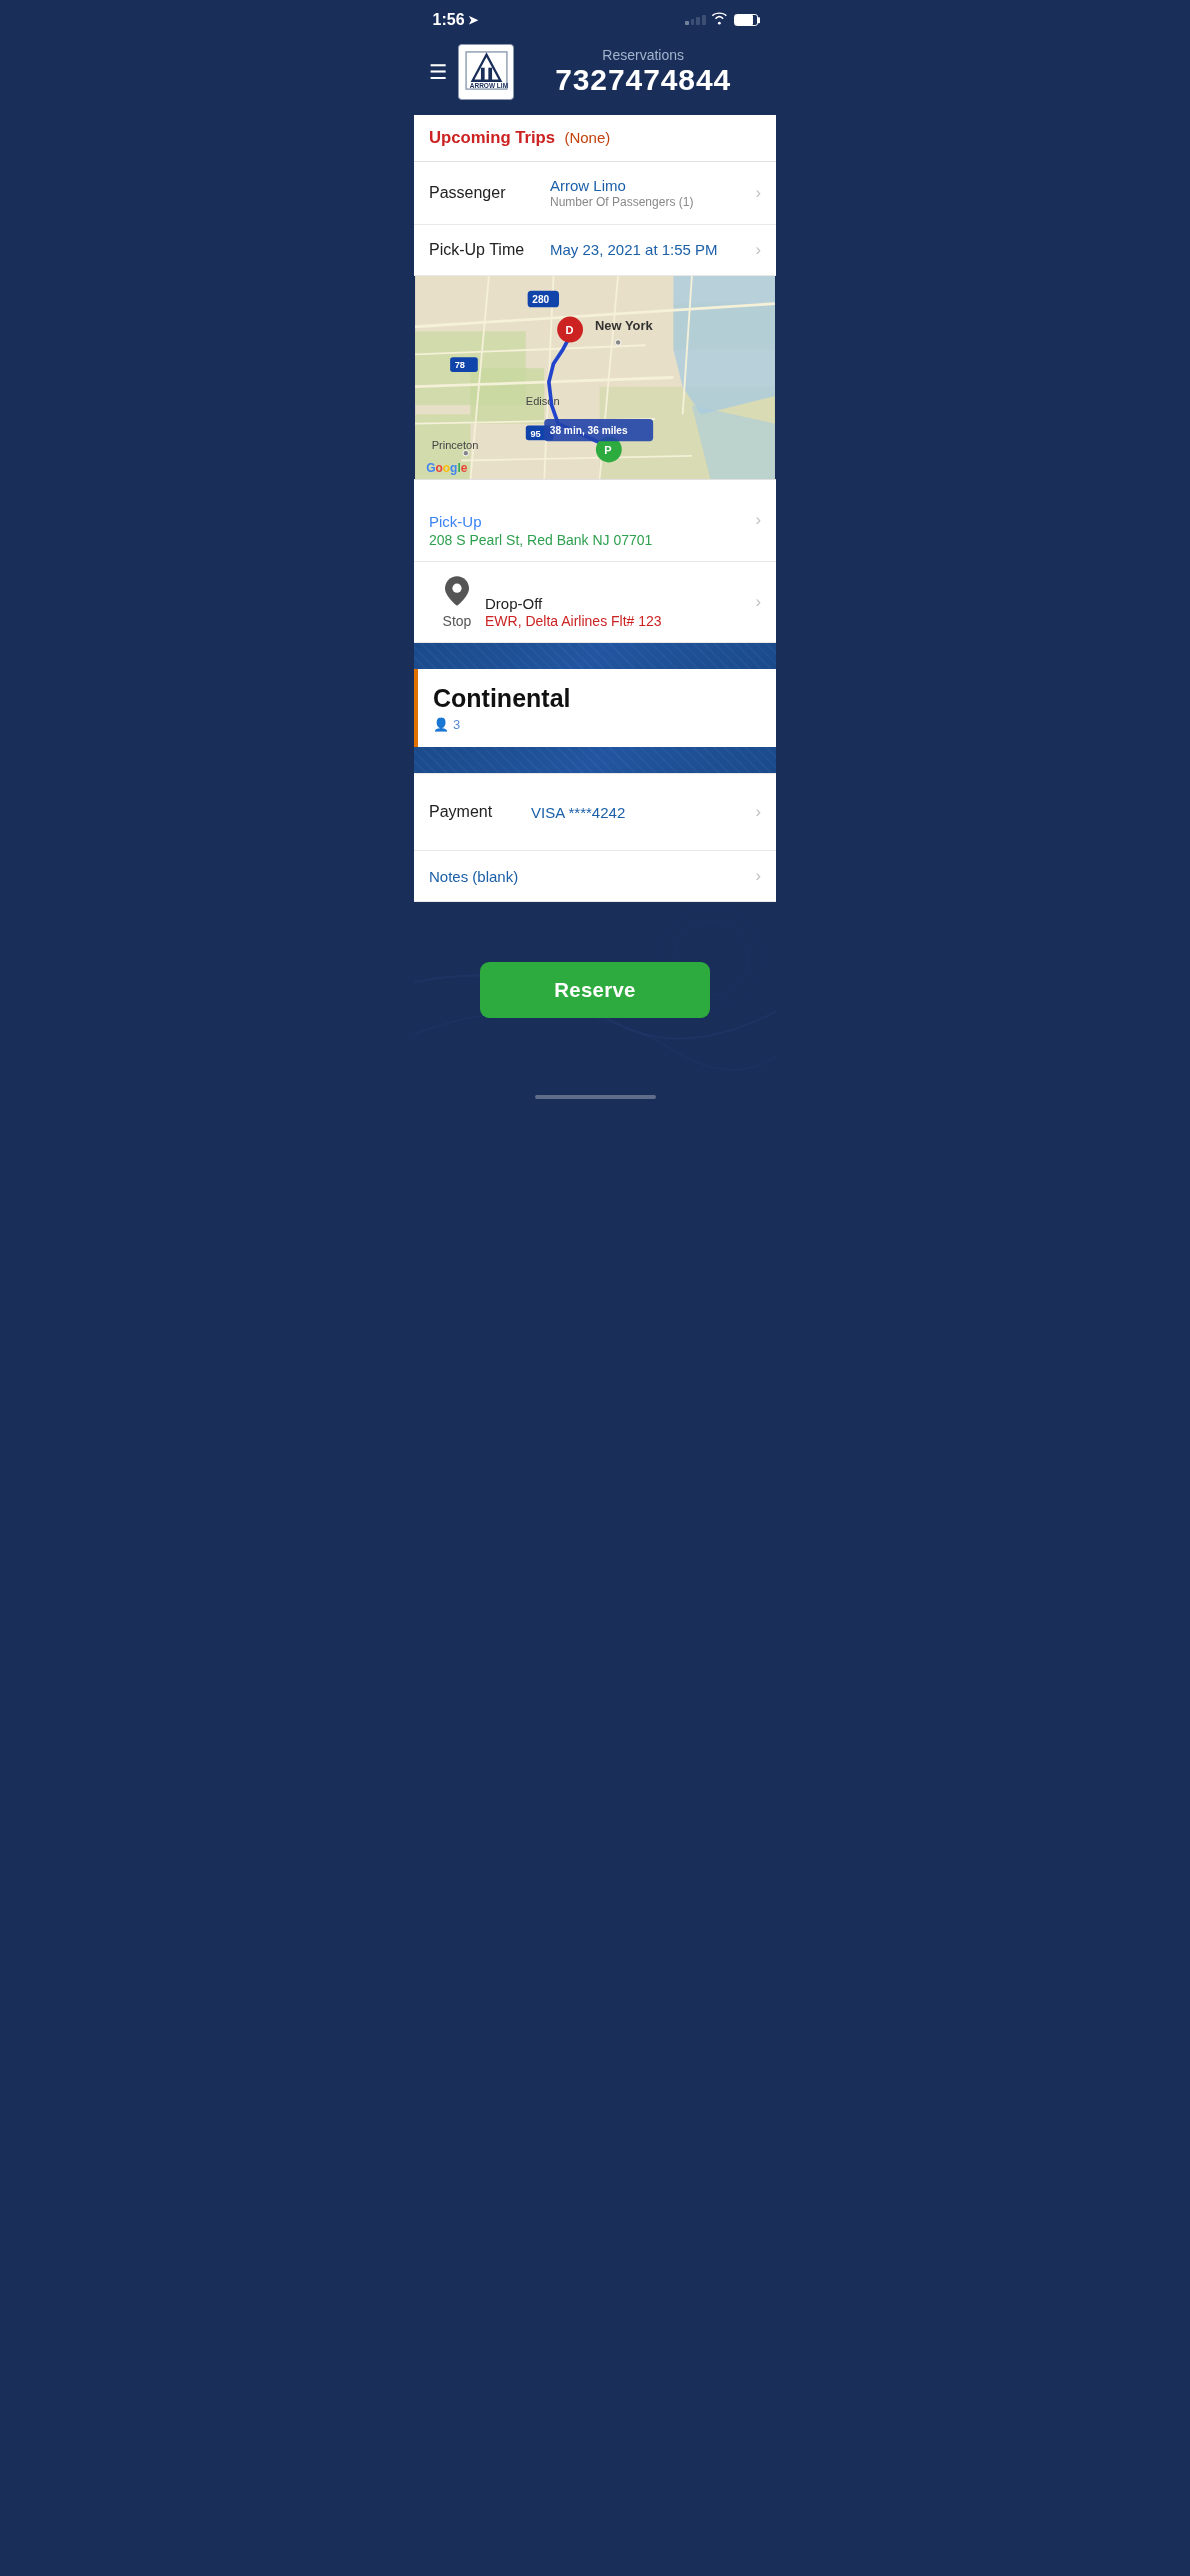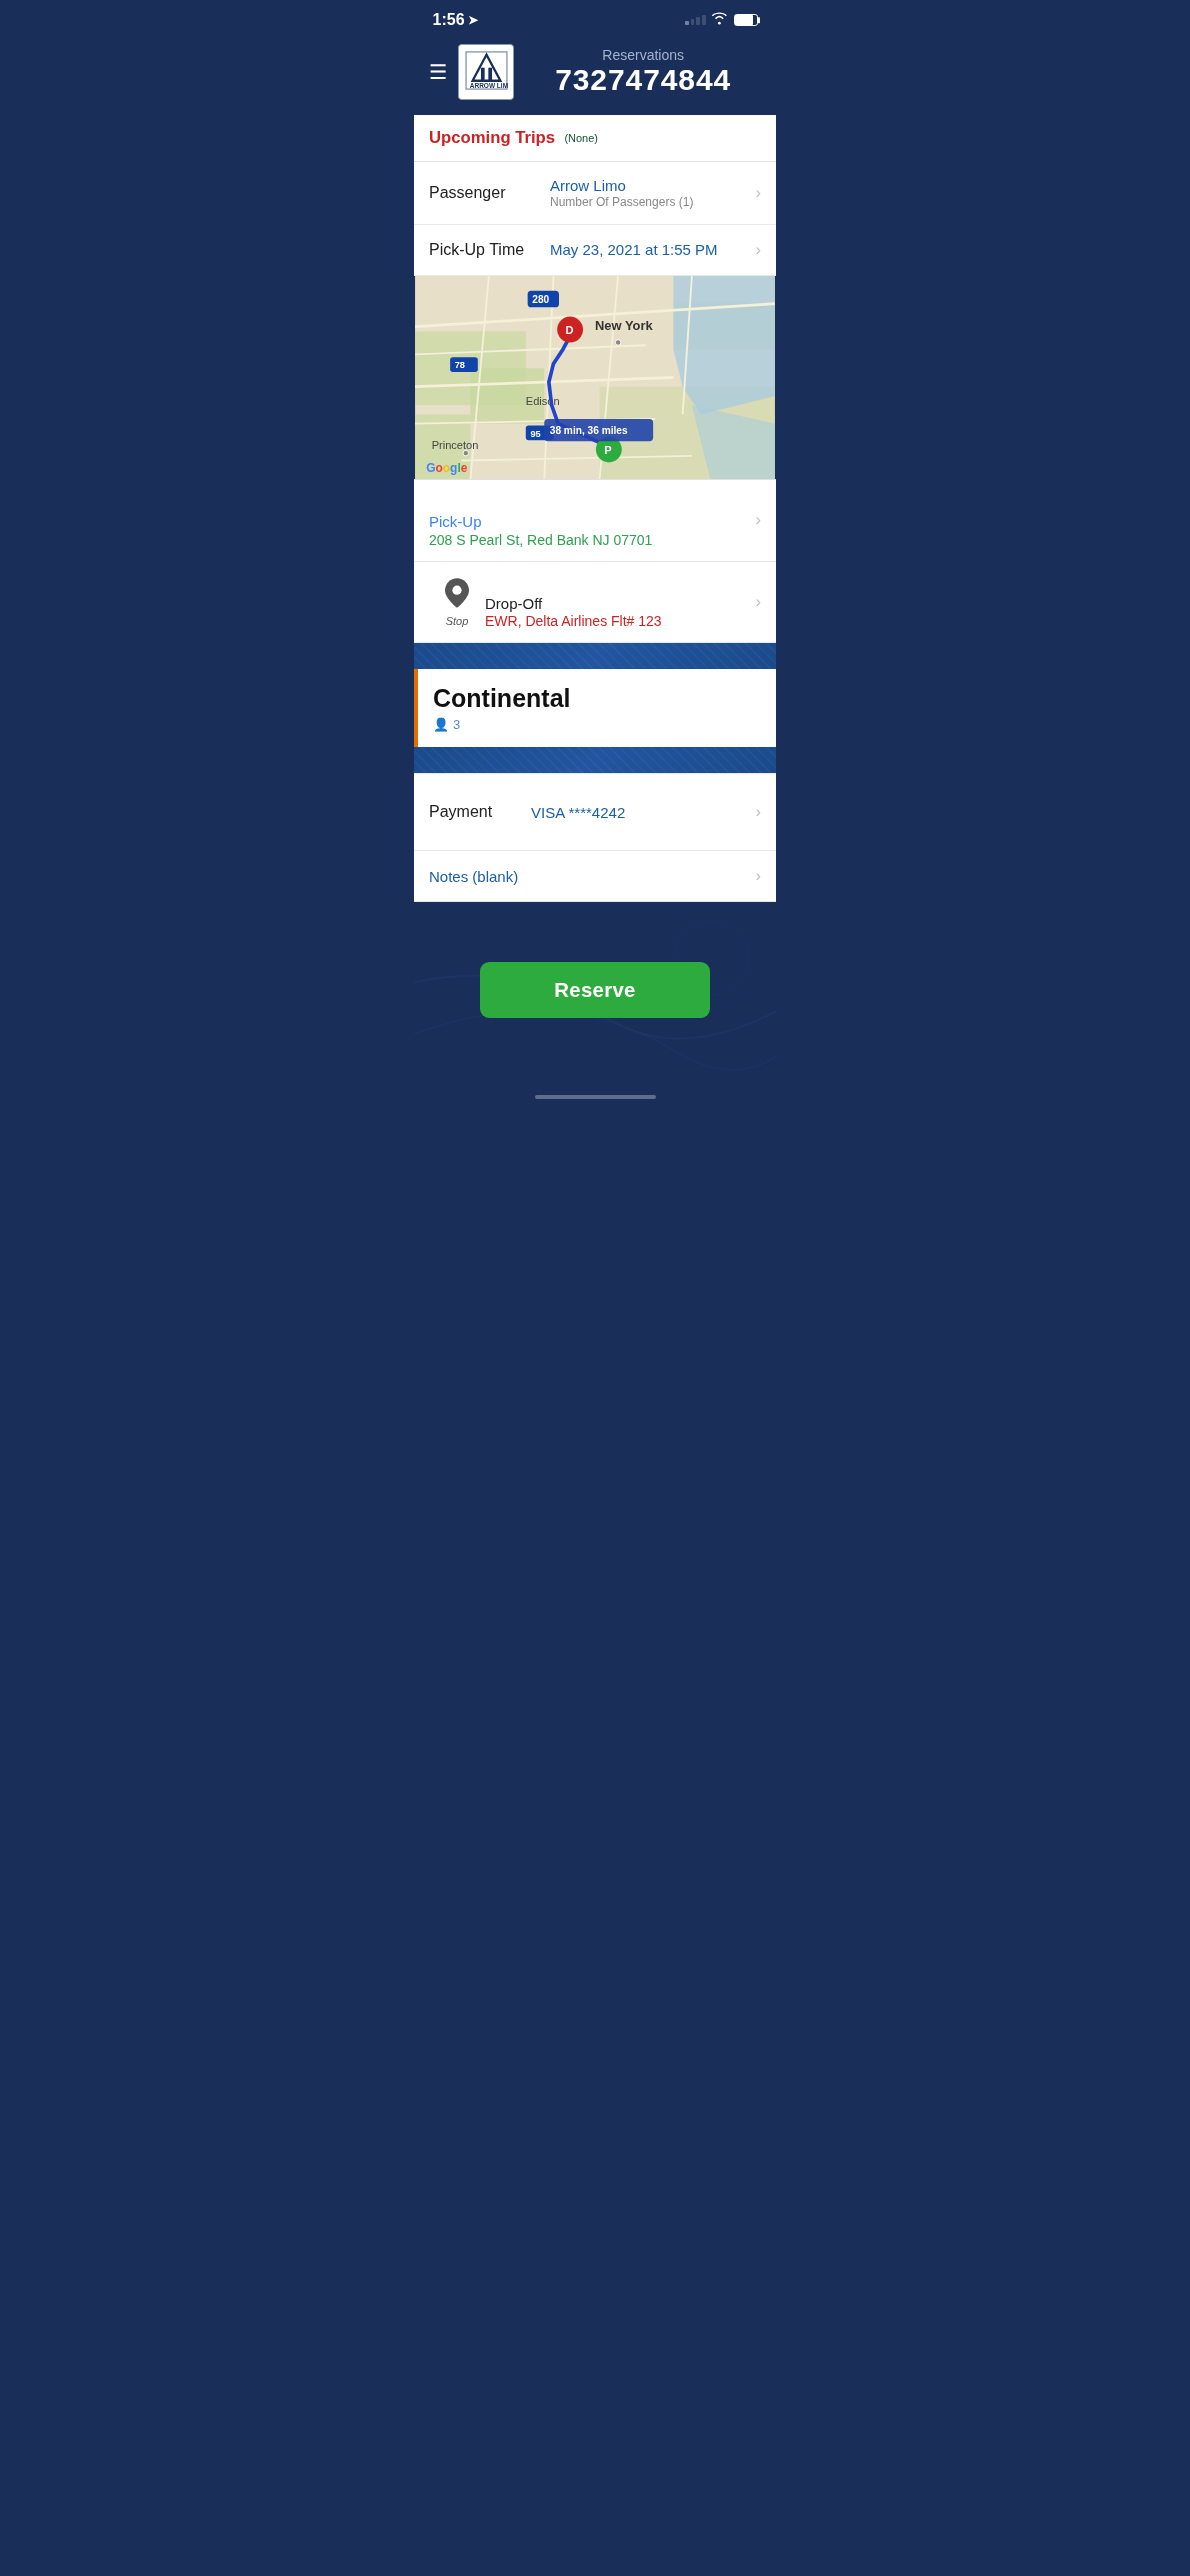--- a/index.html
+++ b/index.html
@@ -121,22 +121,22 @@
       align-items: center;
       gap: 9.3px;
       border-bottom: 0.9px solid #e0e0e0;
     }
     .upcoming-trips-label {
       color: #cc2222;
       font-size: 16.7px;
       font-weight: 600;
     }
     .upcoming-trips-value {
-      color: #14532d;
-      font-size: 11px;
+      color: #c2410c;
+      font-size: 15px;
     }
 
     
     .form-section {
       background: white;
     }
     .form-row {
       display: flex;
       align-items: center;
       padding: 15px 15px;
@@ -223,23 +223,22 @@
       width: 56px;
       flex-shrink: 0;
     }
     .stop-pin {
       font-size: 24px;
       color: #555;
       line-height: 1;
     }
     .stop-label {
       color: #555;
-      font-size: 11px;
+      font-size: 14px;
       margin-top: 3px;
-      font-style: italic;
     }
     .dropoff-content { flex: 1; margin-top: 20px; }
     .dropoff-label {
       font-size: 15px;
       font-weight: 500;
       color: #222;
     }
     .dropoff-value {
       font-size: 14px;
       color: #cc2222;

